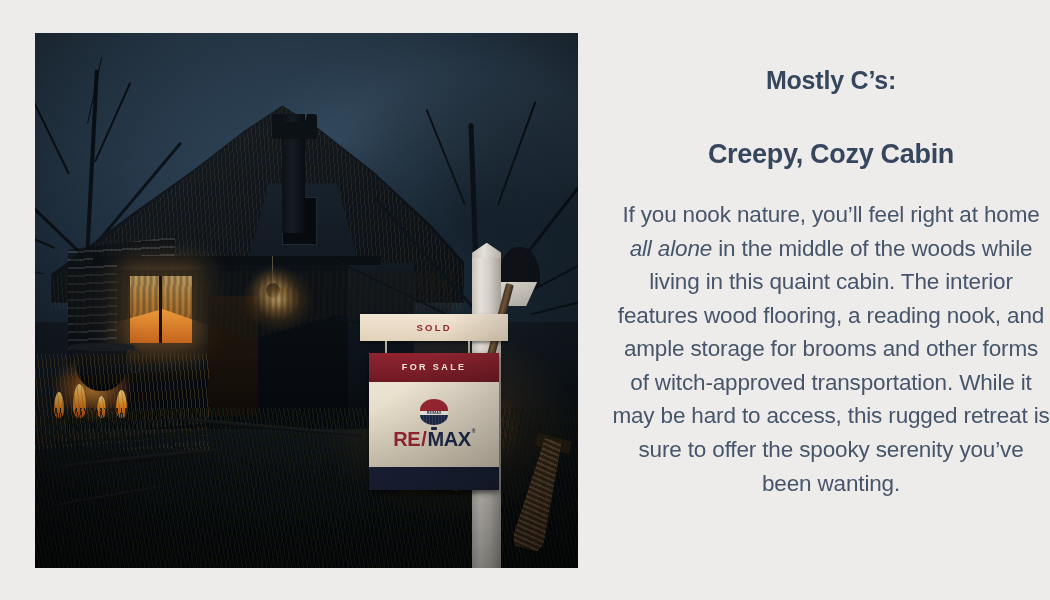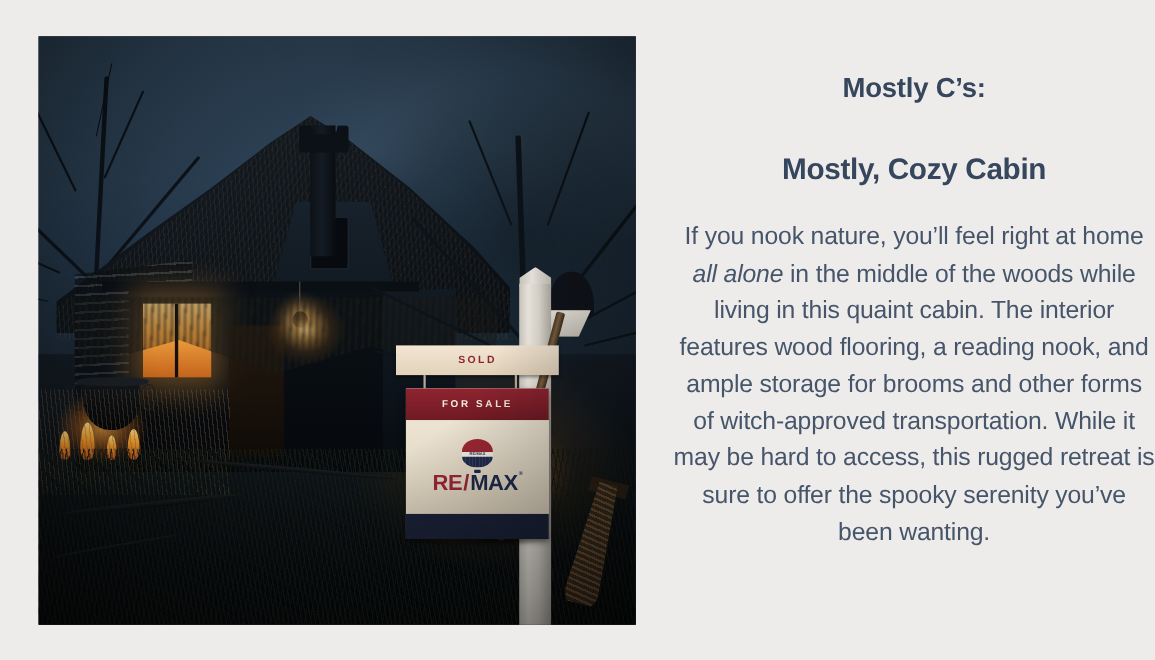--- a/index.html
+++ b/index.html
@@ -577,19 +577,19 @@
           <div class="sign-bottom"></div>
         </div>
       </div>
 
       <div class="vignette"></div>
     </div>
   </div>
 
   <div class="text-col">
     <p class="kicker">Mostly C’s:</p>
-    <h2 class="headline">Mostly, Cozy Cabin</h2>
+    <h2 class="headline">Creepy, Cozy Cabin</h2>
     <p class="body">
       <span>If you nook nature, you’ll feel right at home </span><em>all alone</em><span> in the middle of the woods while living in this quaint cabin. The interior features wood flooring, a reading nook, and ample storage for brooms and other forms of witch-approved transportation. While it may be hard to access, this rugged retreat is sure to offer the spooky serenity you’ve been wanting.</span>
     </p>
   </div>
 
 </div>
 
 </body></html>

